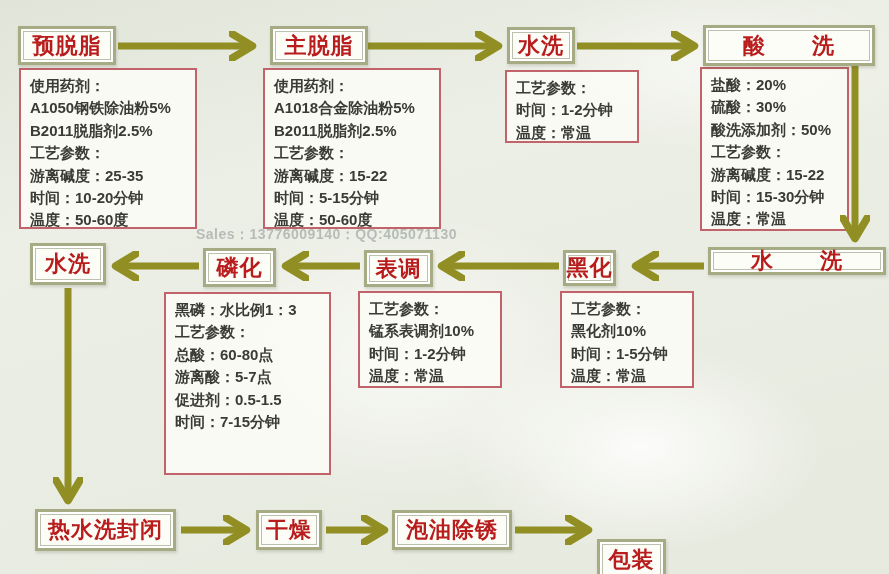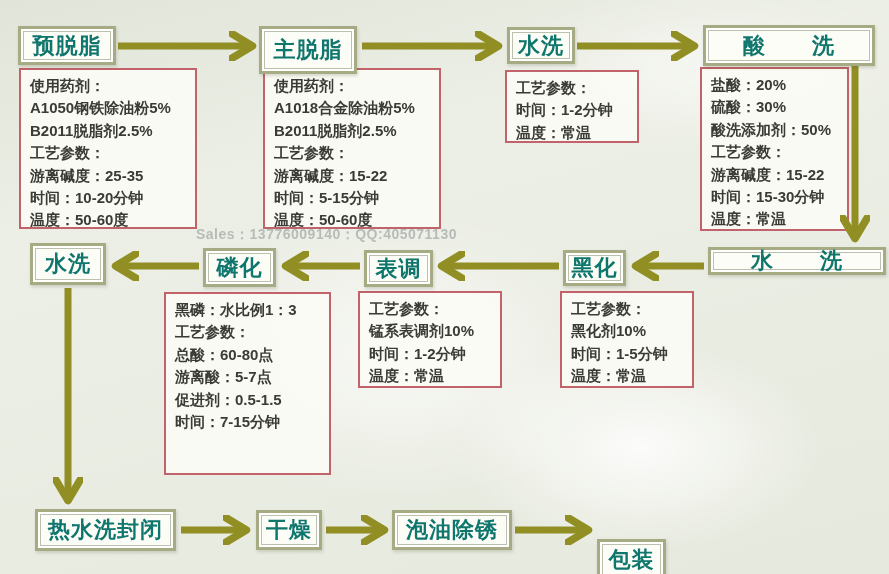--- a/index.html
+++ b/index.html
@@ -16,21 +16,21 @@
       #e9ece1;
   }
 
   
   .node {
     position:absolute; z-index:3;
     display:flex; align-items:center; justify-content:center;
     background:#fcfdf6;
     border:3px solid #a7ab84;
     box-shadow: inset 0 0 0 2px #ffffff, inset 0 0 0 3px #bcc0ae, 1px 2px 3px rgba(60,65,40,0.18);
-    font-size:22px; font-weight:bold; color:#0f766e;
+    font-size:22px; font-weight:bold; color:#b91c1c;
     letter-spacing:1px; white-space:nowrap;
   }
 
   
   .detail {
     position:absolute; z-index:1;
     background:rgba(250,251,244,0.93);
     border:2px solid #c2636b;
     padding:5px 16px 3px 9px;
     font-size:15px; font-weight:600; color:#3b3b35;
@@ -71,26 +71,26 @@
 
       <line x1="68" y1="288" x2="68" y2="496" marker-end="url(#chev)"></line>
 
       <line x1="181" y1="530" x2="242" y2="530" marker-end="url(#chev)"></line>
       <line x1="326" y1="530" x2="380" y2="530" marker-end="url(#chev)"></line>
       <line x1="515" y1="530" x2="584" y2="530" marker-end="url(#chev)"></line>
     </g>
   </svg>
 
   <div class="node" style="left:18px;  top:26px;  width:98px;  height:39px;">预脱脂</div>
-  <div class="node" style="left:259px; top:26px;  width:98px;  height:48px;">主脱脂</div>
+  <div class="node" style="left:270px; top:26px;  width:98px;  height:39px;">主脱脂</div>
   <div class="node" style="left:507px; top:27px;  width:68px;  height:37px;">水洗</div>
   <div class="node" style="left:703px; top:25px;  width:172px; height:41px;">酸　　洗</div>
 
   <div class="node" style="left:708px; top:247px; width:178px; height:28px;">水　　洗</div>
-  <div class="node" style="left:563px; top:250px; width:63px;  height:36px;">黑化</div>
+  <div class="node" style="left:563px; top:250px; width:53px;  height:36px;">黑化</div>
   <div class="node" style="left:364px; top:250px; width:69px;  height:37px;">表调</div>
   <div class="node" style="left:203px; top:248px; width:73px;  height:39px;text-align:center;">磷化</div>
   <div class="node" style="left:30px;  top:243px; width:76px;  height:42px;">水洗</div>
 
   <div class="node" style="left:35px;  top:509px; width:141px; height:42px;">热水洗封闭</div>
   <div class="node" style="left:256px; top:510px; width:66px;  height:40px;">干燥</div>
   <div class="node" style="left:392px; top:510px; width:120px; height:40px;">泡油除锈</div>
   <div class="node" style="left:597px; top:539px; width:69px;  height:41px;">包装</div>
 
   <div class="detail" style="left:19px;  top:68px;  width:178px; height:161px;">

